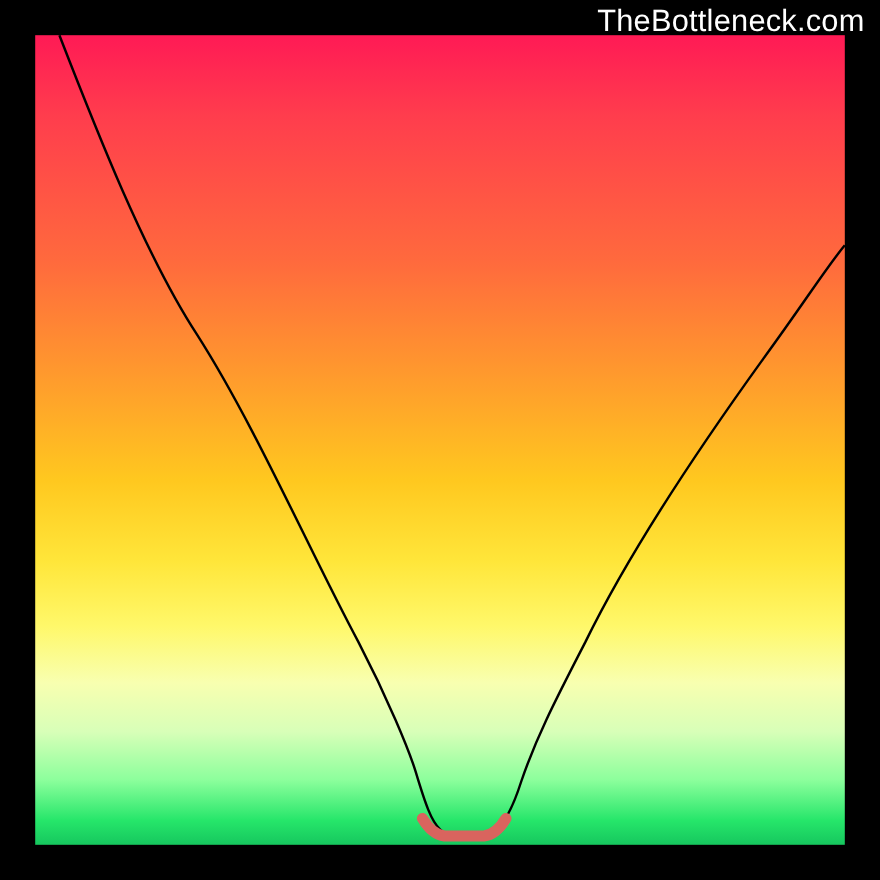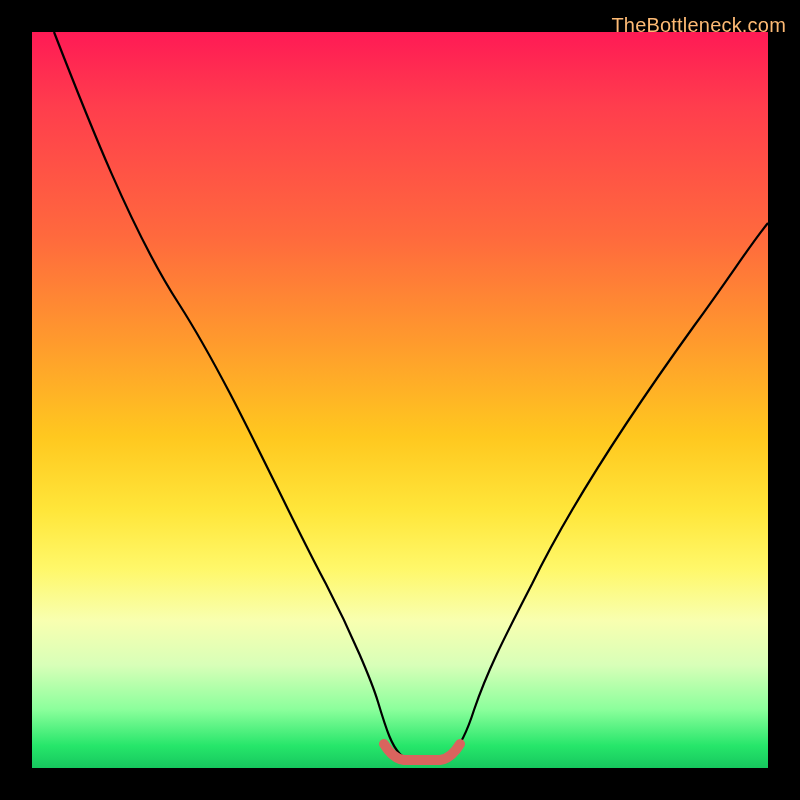--- a/index.html
+++ b/index.html
@@ -36,24 +36,24 @@
       #fff86a 73%,
       #f8ffb0 80%,
       #d8ffb8 86%,
       #8cff9c 92%,
       #26e66a 97%,
       #16c75e 100%
     );
   }
   .watermark {
     position: absolute;
-    top: 14px;
+    top: 3px;
     right: 14px;
-    color: #fdba74;
-    font-size: 20px;
+    color: #ffffff;
+    font-size: 28px;
     font-weight: 500;
     letter-spacing: 0.2px;
     user-select: none;
   }
   svg.curve {
     position: absolute;
     left: 0;
     top: 0;
     width: 736px;
     height: 736px;

